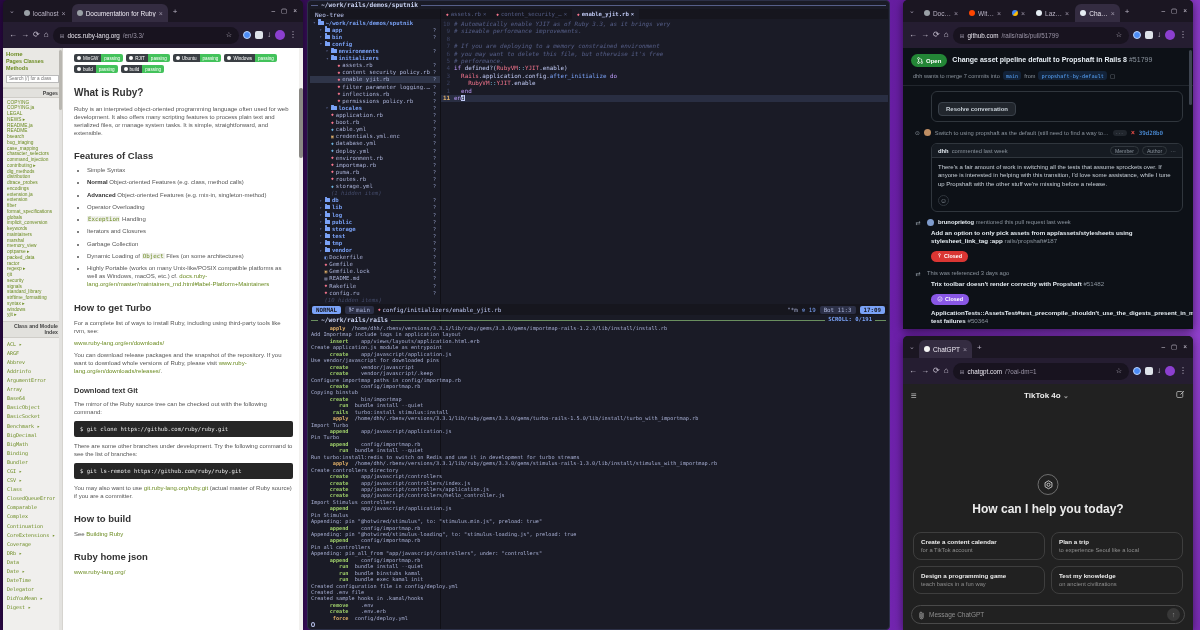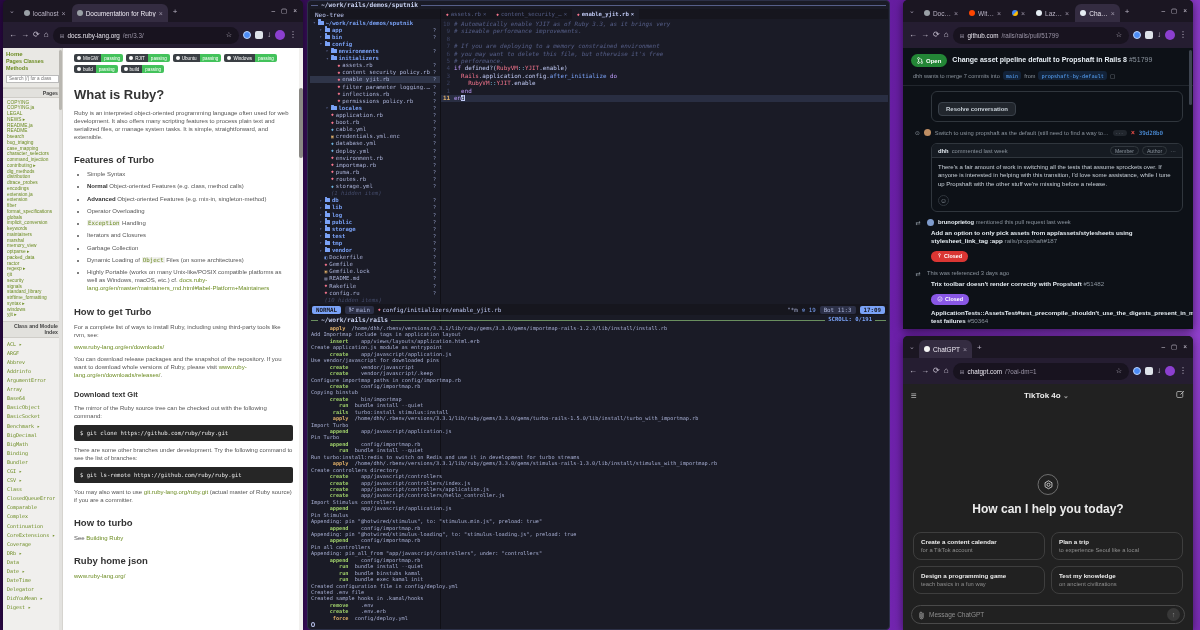--- a/index.html
+++ b/index.html
@@ -52,21 +52,21 @@
   .rside-sb{position:absolute;right:0;top:0;width:3px;height:100%;background:#e3e2df}
   .rside-sb i{position:absolute;top:2px;left:0;width:3px;height:60px;background:#b9b7b1;border-radius:2px}
   .rmain{flex:1;position:relative;overflow:hidden;padding:6px 10px 0 11px}
   .rmain-sb{position:absolute;right:0;top:0;width:4px;height:100%;background:#f2f1ef}
   .rmain-sb i{position:absolute;top:40px;left:0;width:4px;height:70px;background:#8a8884;border-radius:2px}
   #badges{display:flex;flex-wrap:wrap;gap:3px;width:230px}
   .badge{display:flex;height:8px;border-radius:2px;overflow:hidden;font-size:4.6px}
   .bl{background:#3a3f44;color:#fff;display:flex;align-items:center;gap:2px;padding:0 3px}
   .boct{width:4px;height:4px;border-radius:50%;background:#fff;display:inline-block}
   .br{background:#43c25b;color:#fff;display:flex;align-items:center;padding:0 3px}
-  .rh1{font-size:13px;font-weight:bold;color:#333;margin:14px 0 7px}
+  .rh1{font-size:10px;font-weight:bold;color:#333;margin:14px 0 7px}
   .rh2{font-size:9.5px;font-weight:bold;color:#333;margin:13px 0 6px}
   .rh3{font-size:7.5px;font-weight:bold;color:#333;margin:11px 0 5px}
   .rp{font-size:6px;line-height:8px;color:#555;margin:4px 0}
   .rlink{color:#6C8C22;text-decoration:none}
   ul.rfeat{margin:5px 0 0 13px;color:#555}
   ul.rfeat li{font-size:6px;line-height:7.8px;margin-bottom:4.5px}
   .seg-b{font-weight:bold;color:#333}
   .seg-c{font-family:"DejaVu Sans Mono",monospace;color:#6C8C22;background:#f1f1ee;padding:0 1px;font-size:5.8px}
   .seg-l{color:#6C8C22}
   .rcode{background:#262626;color:#e8e8e8;font-family:"DejaVu Sans Mono",monospace;font-size:5.6px;
@@ -340,21 +340,21 @@
               <span class="bl"><span class="boct"></span>build</span>
               <span class="br">passing</span>
             </span>
             <span class="badge">
               <span class="bl"><span class="boct"></span>build</span>
               <span class="br">passing</span>
             </span>
           </div>
         <div class="rh1">What is Ruby?</div>
         <p class="rp">Ruby is an interpreted object-oriented programming language often used for web development. It also offers many scripting features to process plain text and serialized files, or manage system tasks. It is simple, straightforward, and extensible.</p>
-        <div class="rh2">Features of Turbo</div>
+        <div class="rh2">Features of Class</div>
         <ul class="rfeat" id="features">
             <li class="feat"><span class="seg-t">Simple Syntax</span></li>
             <li class="feat"><span class="seg-b">Normal</span><span class="seg-t"> Object-oriented Features (e.g. class, method calls)</span></li>
             <li class="feat"><span class="seg-b">Advanced</span><span class="seg-t"> Object-oriented Features (e.g. mix-in, singleton-method)</span></li>
             <li class="feat"><span class="seg-t">Operator Overloading</span></li>
             <li class="feat"><span class="seg-c">Exception</span><span class="seg-t"> Handling</span></li>
             <li class="feat"><span class="seg-t">Iterators and Closures</span></li>
             <li class="feat"><span class="seg-t">Garbage Collection</span></li>
             <li class="feat"><span class="seg-t">Dynamic Loading of </span><span class="seg-c">Object</span><span class="seg-t"> Files (on some architectures)</span></li>
             <li class="feat"><span class="seg-t">Highly Portable (works on many Unix-like/POSIX compatible platforms as well as Windows, macOS, etc.) cf. </span><span class="seg-l">docs.ruby-lang.org/en/master/maintainers_md.html#label-Platform+Maintainers</span></li>
@@ -362,21 +362,21 @@
         <div class="rh2">How to get Turbo</div>
         <p class="rp">For a complete list of ways to install Ruby, including using third-party tools like rvm, see:</p>
         <p class="rp"><a class="rlink">www.ruby-lang.org/en/downloads/</a></p>
         <p class="rp"><span>You can download release packages and the snapshot of the repository. If you want to download whole versions of Ruby, please visit </span><a class="rlink">www.ruby-lang.org/en/downloads/releases/</a><span>.</span></p>
         <div class="rh3">Download text Git</div>
         <p class="rp">The mirror of the Ruby source tree can be checked out with the following command:</p>
         <div class="rcode">$ git clone https://github.com/ruby/ruby.git</div>
         <p class="rp">There are some other branches under development. Try the following command to see the list of branches:</p>
         <div class="rcode">$ git ls-remote https://github.com/ruby/ruby.git</div>
         <p class="rp"><span>You may also want to use </span><a class="rlink">git.ruby-lang.org/ruby.git</a><span> (actual master of Ruby source) if you are a committer.</span></p>
-        <div class="rh2">How to turbo</div>
+        <div class="rh2">How to build</div>
         <p class="rp"><span>See </span><a class="rlink">Building Ruby</a></p>
         <div class="rh2">Ruby home json</div>
         <p class="rp"><a class="rlink">www.ruby-lang.org/</a></p>
         <div class="rmain-sb">
             <i></i>
           </div>
       </div>
     </div>
   </div>
 

